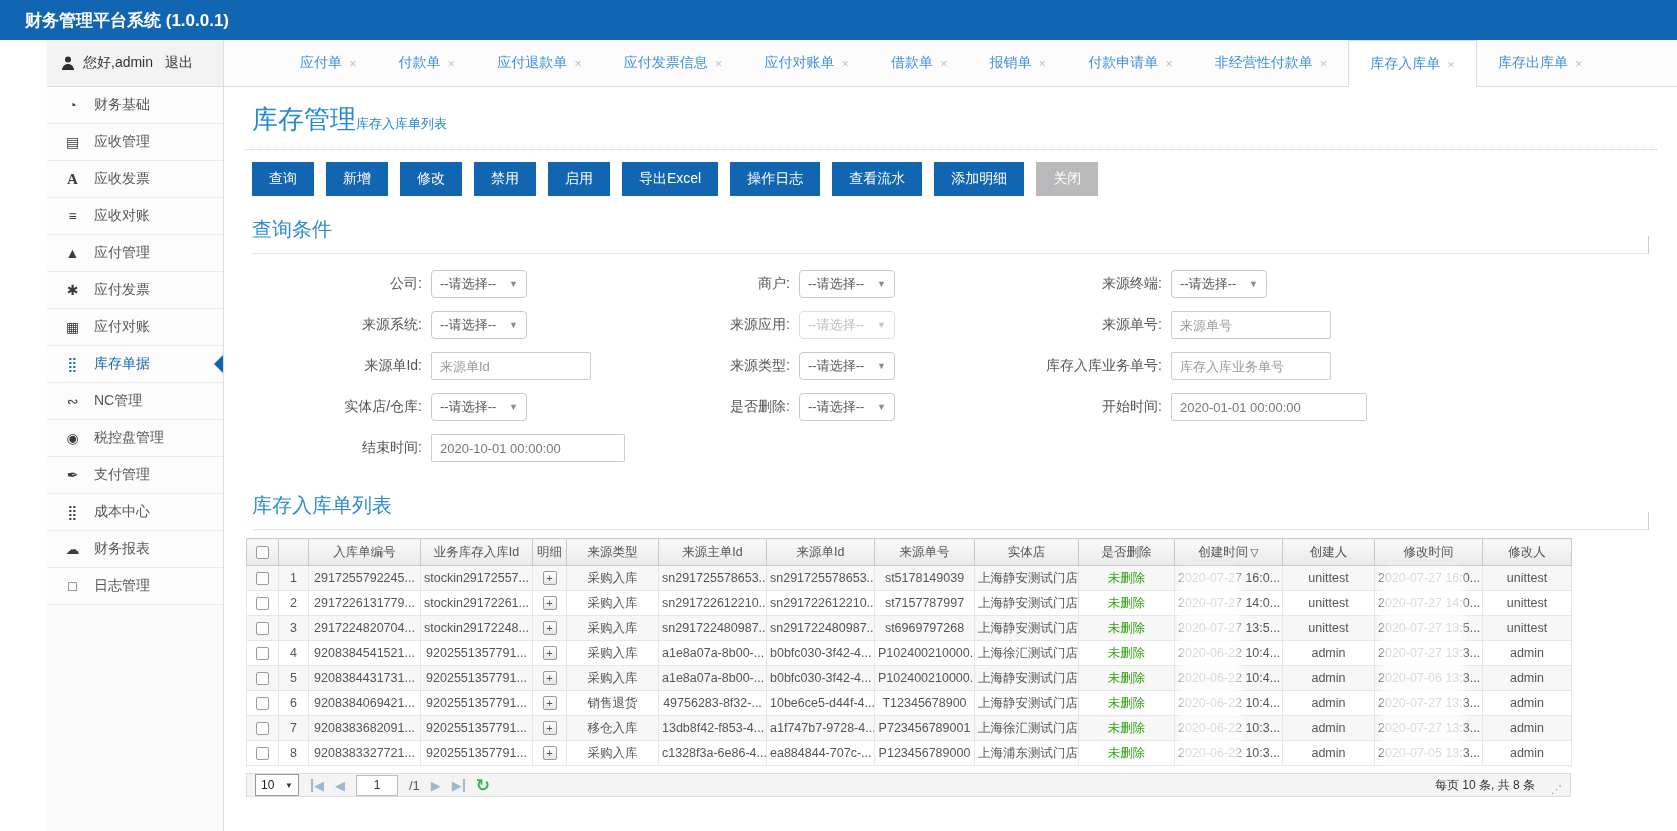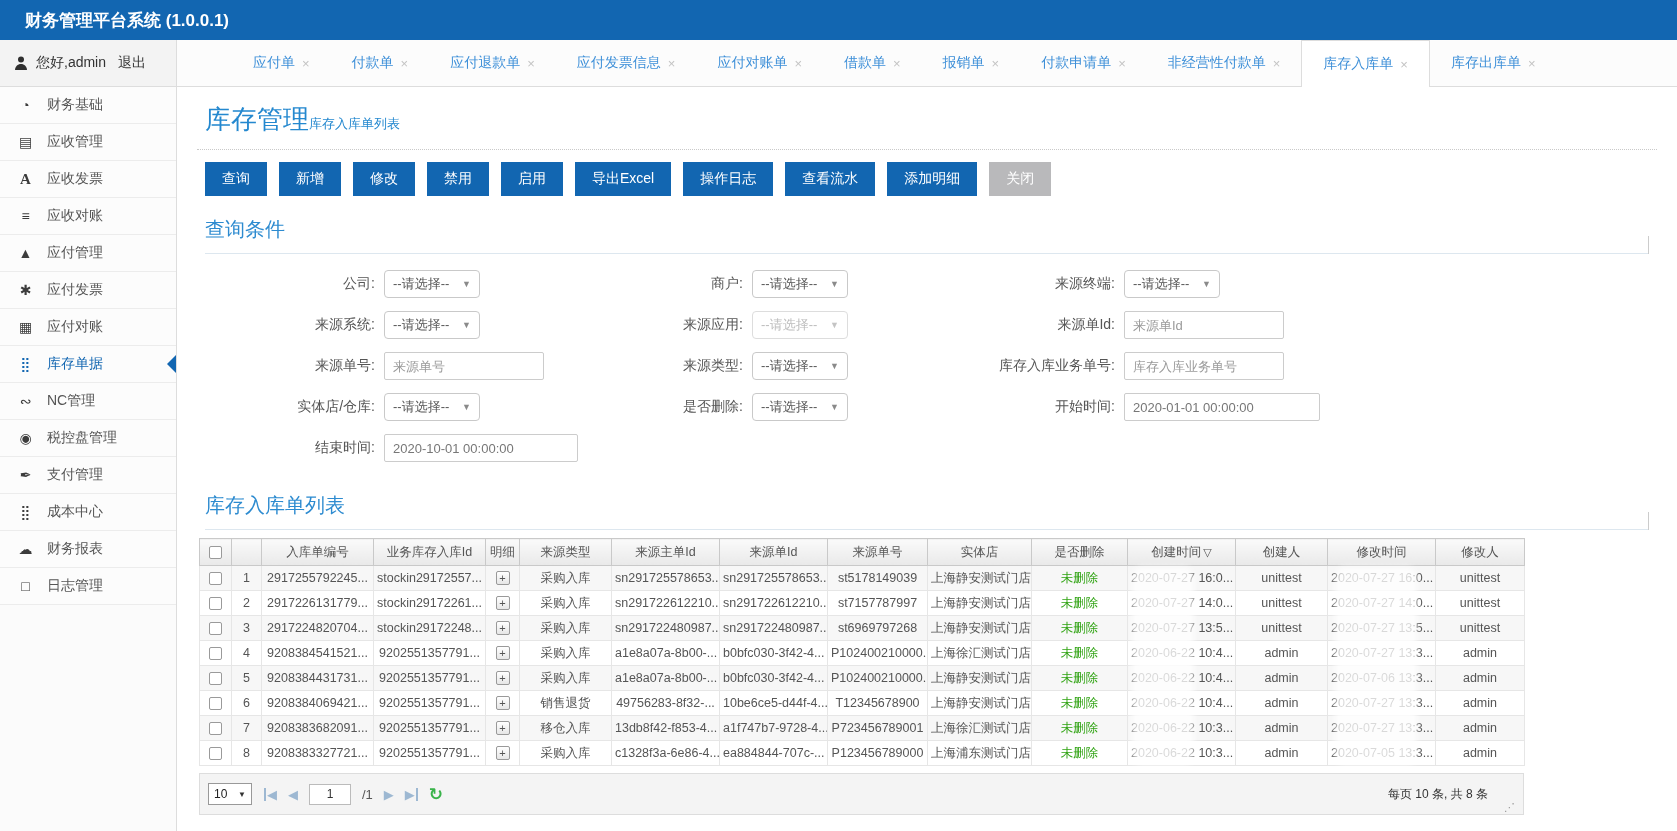--- a/index.html
+++ b/index.html
@@ -10,21 +10,21 @@
     font-family:"Liberation Sans","DejaVu Sans",sans-serif;
     font-size:14px;
   }
   
   .topbar {
     height:40px; background:#1266b1; color:#fff;
     display:flex; align-items:center; padding-left:25px;
     font-size:17px; font-weight:bold;
   }
   
-  .layout { display:flex; height:791px; }
+  .layout { display:flex; height:791px;margin-left:47px; }
   .sidebar { width:177px; flex:none; background:#fbfbfb; border-right:1px solid #ddd; }
   .user-row {
     height:47px; background:#f3f3f3; border-bottom:1px solid #ddd;
     display:flex; align-items:center; gap:8px; padding-left:14px;
     font-size:14px; color:#333;
   }
   .logout { color:#333; cursor:pointer; text-decoration:none; margin-left:4px; }
   .menu { list-style:none; margin:0; padding:0; }
   .menu li {
     height:37px; display:flex; align-items:center; gap:12px;
@@ -112,21 +112,21 @@
   }
   .sorticon { font-size:11px; color:#555; margin-left:2px; }
   .smudge {
     position:absolute; background:rgba(255,255,255,0.78); filter:blur(3px);
     border-radius:10px; pointer-events:none;
   }
   #sm1 { left:933px; top:29px; width:62px; height:198px; }
   #sm2 { left:1136px; top:29px; width:82px; height:198px; }
   
   .pager {
-    width:1325px; margin:7px 0 0 2px; height:42px; background:#f4f4f4;
+    width:1325px; margin:7px 0 0 2px; height:24px; background:#f4f4f4;
     border:1px solid #ddd; display:flex; align-items:center; gap:12px;
     padding:0 8px; font-size:12px; color:#333;
   }
   .psel {
     height:22px; min-width:44px; border:1px solid #999; background:#fff;
     display:inline-flex; align-items:center; justify-content:space-between;
     gap:6px; padding:0 5px; cursor:pointer; color:#222;
   }
   .psel .parrow { font-size:8px; color:#333; }
   .pnav { display:flex; align-items:center; gap:11px; color:#9db8d2; font-size:13px; }
@@ -317,26 +317,26 @@
             </span>
           </div>
           <div class="qcell">
             <span class="qlabel">来源应用:</span>
             <span class="sel disabled">
               <span class="seltext">--请选择--</span>
               <span class="arrow">▼</span>
             </span>
           </div>
           <div class="qcell">
+            <span class="qlabel">来源单号:</span>
+            <input class="txt" type="text" placeholder="来源单号" style="">
+          </div>
+          <div class="qcell">
             <span class="qlabel">来源单Id:</span>
             <input class="txt" type="text" placeholder="来源单Id" style="">
-          </div>
-          <div class="qcell">
-            <span class="qlabel">来源单号:</span>
-            <input class="txt" type="text" placeholder="来源单号" style="">
           </div>
           <div class="qcell">
             <span class="qlabel">来源类型:</span>
             <span class="sel">
               <span class="seltext">--请选择--</span>
               <span class="arrow">▼</span>
             </span>
           </div>
           <div class="qcell">
             <span class="qlabel">库存入库业务单号:</span>

